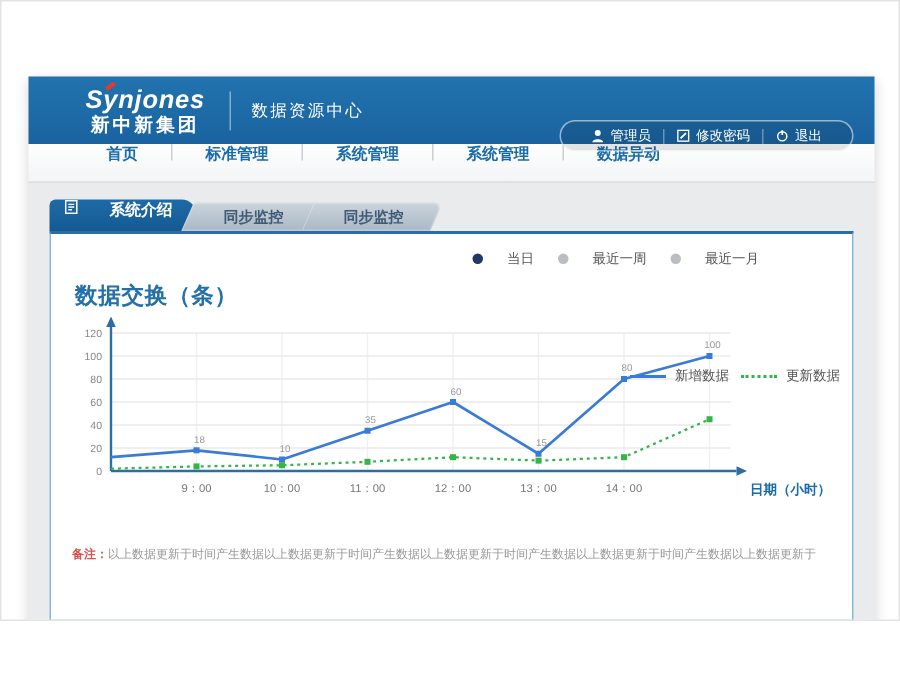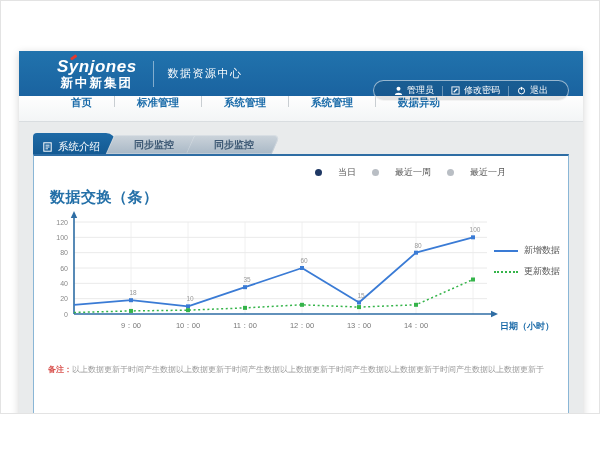--- a/index.html
+++ b/index.html
@@ -24,38 +24,38 @@
 
   
   .mainnav { height:26px; background:linear-gradient(#fefefe,#f3f5f6); border-bottom:1px solid #d9dde0; display:flex; padding-left:30px; }
   .nav-item { color:#1a6ba9; font-size:10.5px; font-weight:bold; padding:0 22px; cursor:pointer; white-space:nowrap; }
   .nav-sep { width:1px; height:11px; background:#c9ced2; }
 
   
   .content { position:relative; padding:11px 14px 0 14px; height:298px; }
 
   .tabs { display:flex; align-items:flex-end; height:21px; position:relative; z-index:2; }
-  .tab-active { display:flex; align-items:flex-end; gap:6px; background:linear-gradient(#1e6aa6,#145a93); color:#fff; font-size:10.5px; font-weight:normal; height:21px; padding:0 16px 0 10px; border-radius:4px 10px 0 0; cursor:pointer; }
+  .tab-active { display:flex; align-items:flex-start; gap:21px; background:linear-gradient(#1e6aa6,#145a93); color:#fff; font-size:10.5px; font-weight:bold; height:21px; padding:0 16px 0 10px; border-radius:4px 10px 0 0; cursor:pointer; }
   .tab-inactive { position:relative; height:19px; margin-left:-6px; cursor:pointer; }
   .tab-inactive .skew { position:absolute; inset:0; background:linear-gradient(#ccd4db,#a9b8c6); transform:skewX(-24deg); border-radius:2px 6px 0 0; box-shadow:inset 0 0 0 1px rgba(255,255,255,.25); }
   .tab-inactive .t-label { position:relative; display:block; padding:3px 22px 0 24px; color:#3f5a75; font-size:10px; font-weight:bold; }
 
   .panel { position:relative; background:#fff; border:1px solid #8ab6d6; border-top:2px solid #2e6da4; height:260px; }
 
   .legend-radios { position:absolute; top:10px; right:62px; display:flex; gap:16px; }
   .radio-opt { display:flex; align-items:center; gap:16px; cursor:pointer; }
   .radio-dot { width:7px; height:7px; border-radius:50%; background:#b9bec4; }
   .radio-dot.sel { background:#1f3864; }
   .radio-lab { font-size:9px; color:#555; }
 
   .y-axis-label { position:absolute; top:32px; left:16px; font-size:15px; font-weight:bold; color:#2470a8; letter-spacing:.5px; }
 
   #chart-svg { position:absolute; left:6px; top:40px; }
 
-  .series-legend { position:absolute; right:8px; top:88px; display:flex; flex-direction:column; gap:8px; }
+  .series-legend { position:absolute; right:8px; top:88px; display:flex; flex-direction:row; gap:8px; }
   .s-row { display:flex; align-items:center; gap:6px; }
   .s-line { width:24px; height:0; border-top:2px solid #3a7bd5; }
   .s-line.dotted { border-top:2px dotted #35b44a; }
   .s-name { font-size:9px; color:#555; }
 
   .note { position:absolute; left:14px; right:10px; top:208px; font-size:8px; color:#999; line-height:1.4; }
   .note .note-prefix { color:#d9534f; font-weight:bold; }
 </style>
 </head>
 <body>

